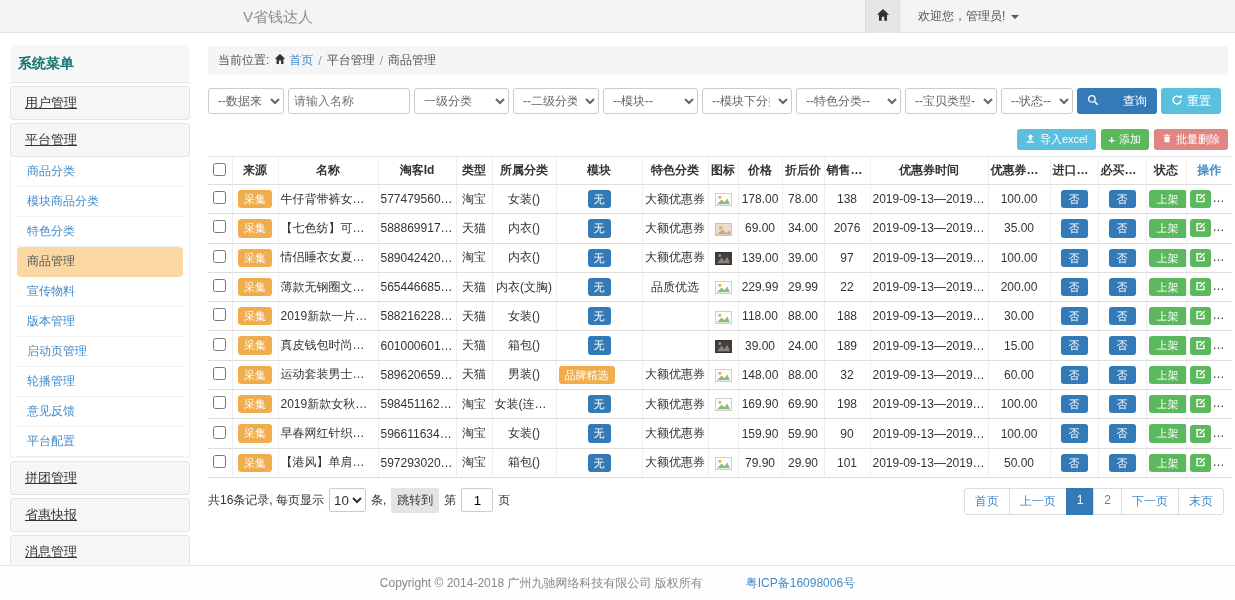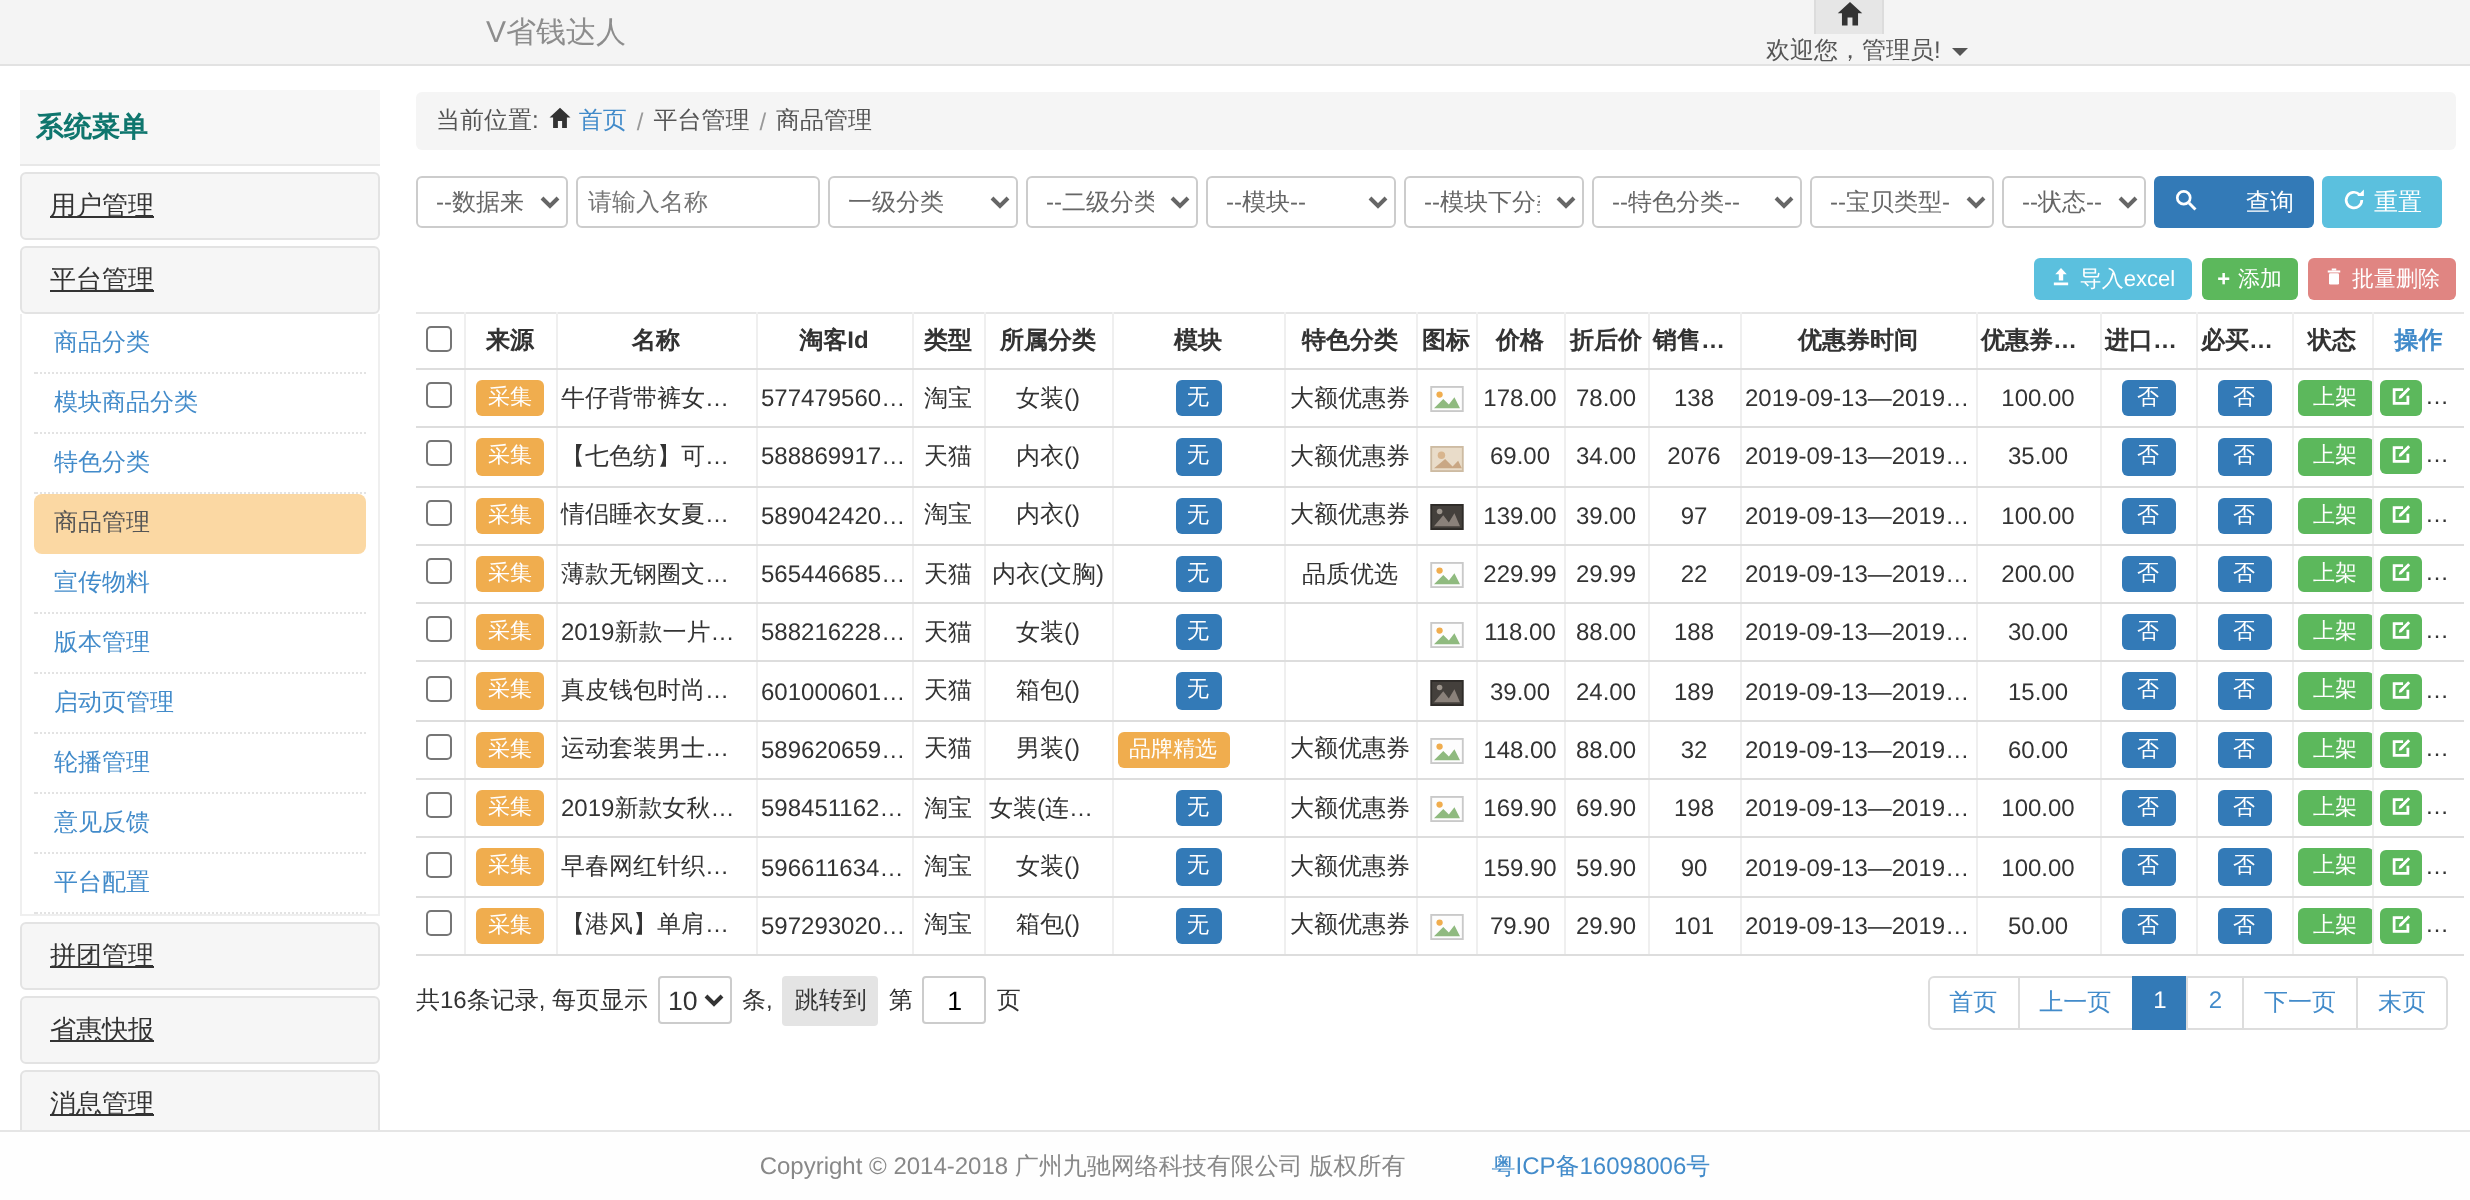--- a/index.html
+++ b/index.html
@@ -4,21 +4,21 @@
 <style>
   * { box-sizing: border-box; margin: 0; padding: 0; }
   html,body { background:#fff; }
   .page {
     width:1235px; height:600px; position:relative; overflow:hidden;
     background:#fff; color:#333; font-family:"Liberation Sans","DejaVu Sans",sans-serif; font-size:12px;
   }
   
   header.topbar { height:33px; background:#f4f4f4; border-bottom:1px solid #e2e2e2; position:relative; }
   .brand { position:absolute; left:243px; top:0; line-height:33px; font-size:15px; color:#8d8d8d; }
-  .header-right { position:absolute; left:865px; top:0; height:33px; display:flex; align-items:center;flex-direction:column; }
+  .header-right { position:absolute; left:865px; top:0; height:33px; display:flex; align-items:center; }
   .home-btn { width:35px; height:33px; background:#e6e6e6; border-left:1px solid #dcdcdc; border-right:1px solid #dcdcdc;
     display:flex; align-items:center; justify-content:center; cursor:pointer; }
   .welcome { margin-left:18px; color:#555; cursor:pointer; display:flex; align-items:center; }
   .caret { display:inline-block; width:0; height:0; border-top:4px solid #555;
     border-left:4px solid transparent; border-right:4px solid transparent; margin-left:6px; }
   
   .layout { display:flex; }
   aside { width:180px; flex:none; margin:12px 0 0 10px; }
   .menu-title { color:#0f766e; font-weight:bold; font-size:14px; padding:10px 8px 9px; border-bottom:1px solid #e8e8e8; background:#f7f7f7; }
   .group { background:#f6f6f6; border:1px solid #e3e3e3; border-radius:3px; margin-top:3px;

